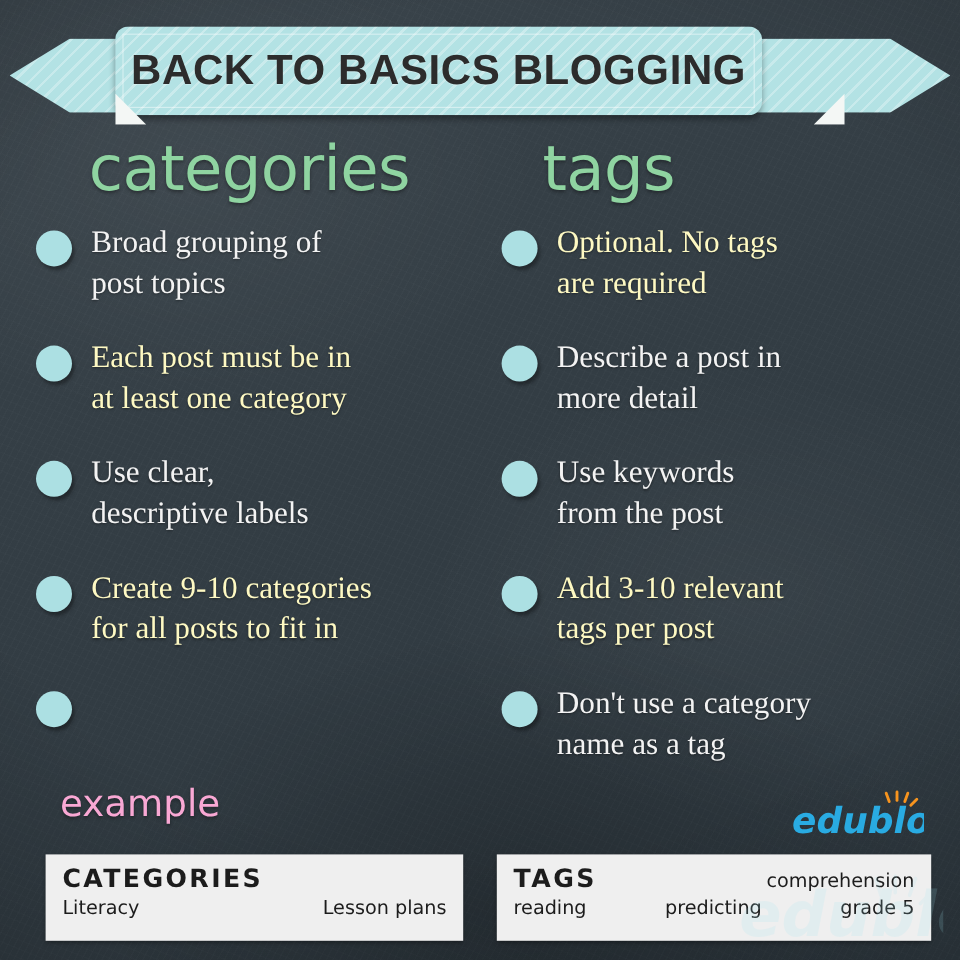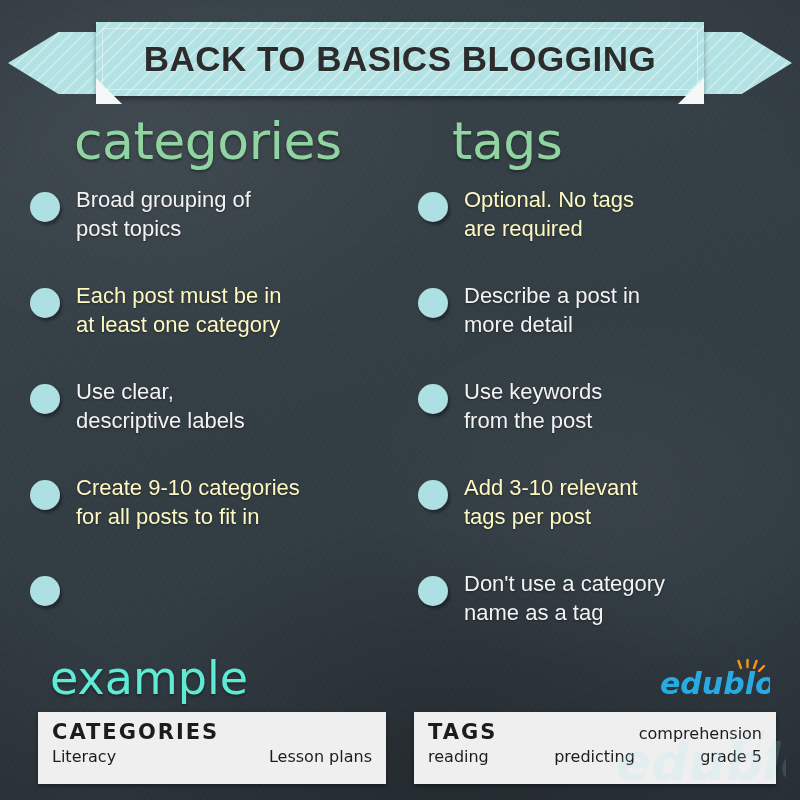--- a/index.html
+++ b/index.html
@@ -69,24 +69,25 @@
     bottom: -0px;
     width: 26px; height: 26px;
     background: #f4f7f5;
   }
   .ribbon-fold.left { left: 96px; clip-path: polygon(0 0, 100% 100%, 0 100%); }
   .ribbon-fold.right { right: 96px; clip-path: polygon(100% 0, 100% 100%, 0 100%); }
 
   .ribbon-main {
     position: absolute;
     left: 96px; top: 0;
-    width: 608px; height: 74px;
+    width: 539px; height: 74px;
     background: #b3e2e4;
     background-image: repeating-linear-gradient(135deg, rgba(255,255,255,0.3) 0px, rgba(255,255,255,0.3) 2px, rgba(255,255,255,0) 2px, rgba(255,255,255,0) 9px);
     box-shadow: 0 3px 5px rgba(0,0,0,0.35);
+    border-radius: 11px;
   }
   .ribbon-inner-line {
     position: absolute;
     inset: 6px;
     border: 1px solid rgba(255,255,255,0.45);
   }
   .ribbon-title {
     position: absolute;
     inset: 0;
     display: flex;
@@ -130,37 +131,37 @@
   .bullet-dot {
     flex: 0 0 auto;
     width: 30px; height: 30px;
     border-radius: 50%;
     background: #ace0e3;
     margin-top: 7px;
     margin-right: 16px;
     box-shadow: 2px 3px 3px rgba(0,0,0,0.35);
   }
   .bullet-text {
-    font-family: Liberation Sans, sans-serif;
-    font-size: 22px;
+    font-family: Liberation Serif, serif;
+    font-size: 26px;
     line-height: 1.32;
     color: #f3f3f3;
     text-shadow: 0 1px 2px rgba(0,0,0,0.4);
     white-space: pre-line;
     padding-top: 0px;
   }
   .bullet-text.accent { color: #fef9c3; }
 
   
   #heading-example {
     position: absolute;
     left: 50px; top: 655px;
     font-family: "DejaVu Sans", sans-serif;
-    font-size: 46px;
-    color: #5eead4;
+    font-size: 31px;
+    color: #f9a8d4;
     text-shadow: 0 2px 3px rgba(0,0,0,0.35);
     line-height: 1;
   }
 
   .example-card {
     position: absolute;
     background: #efefef;
     box-shadow: 0 2px 4px rgba(0,0,0,0.4);
     padding: 8px 14px 10px 14px;
     box-sizing: border-box;

